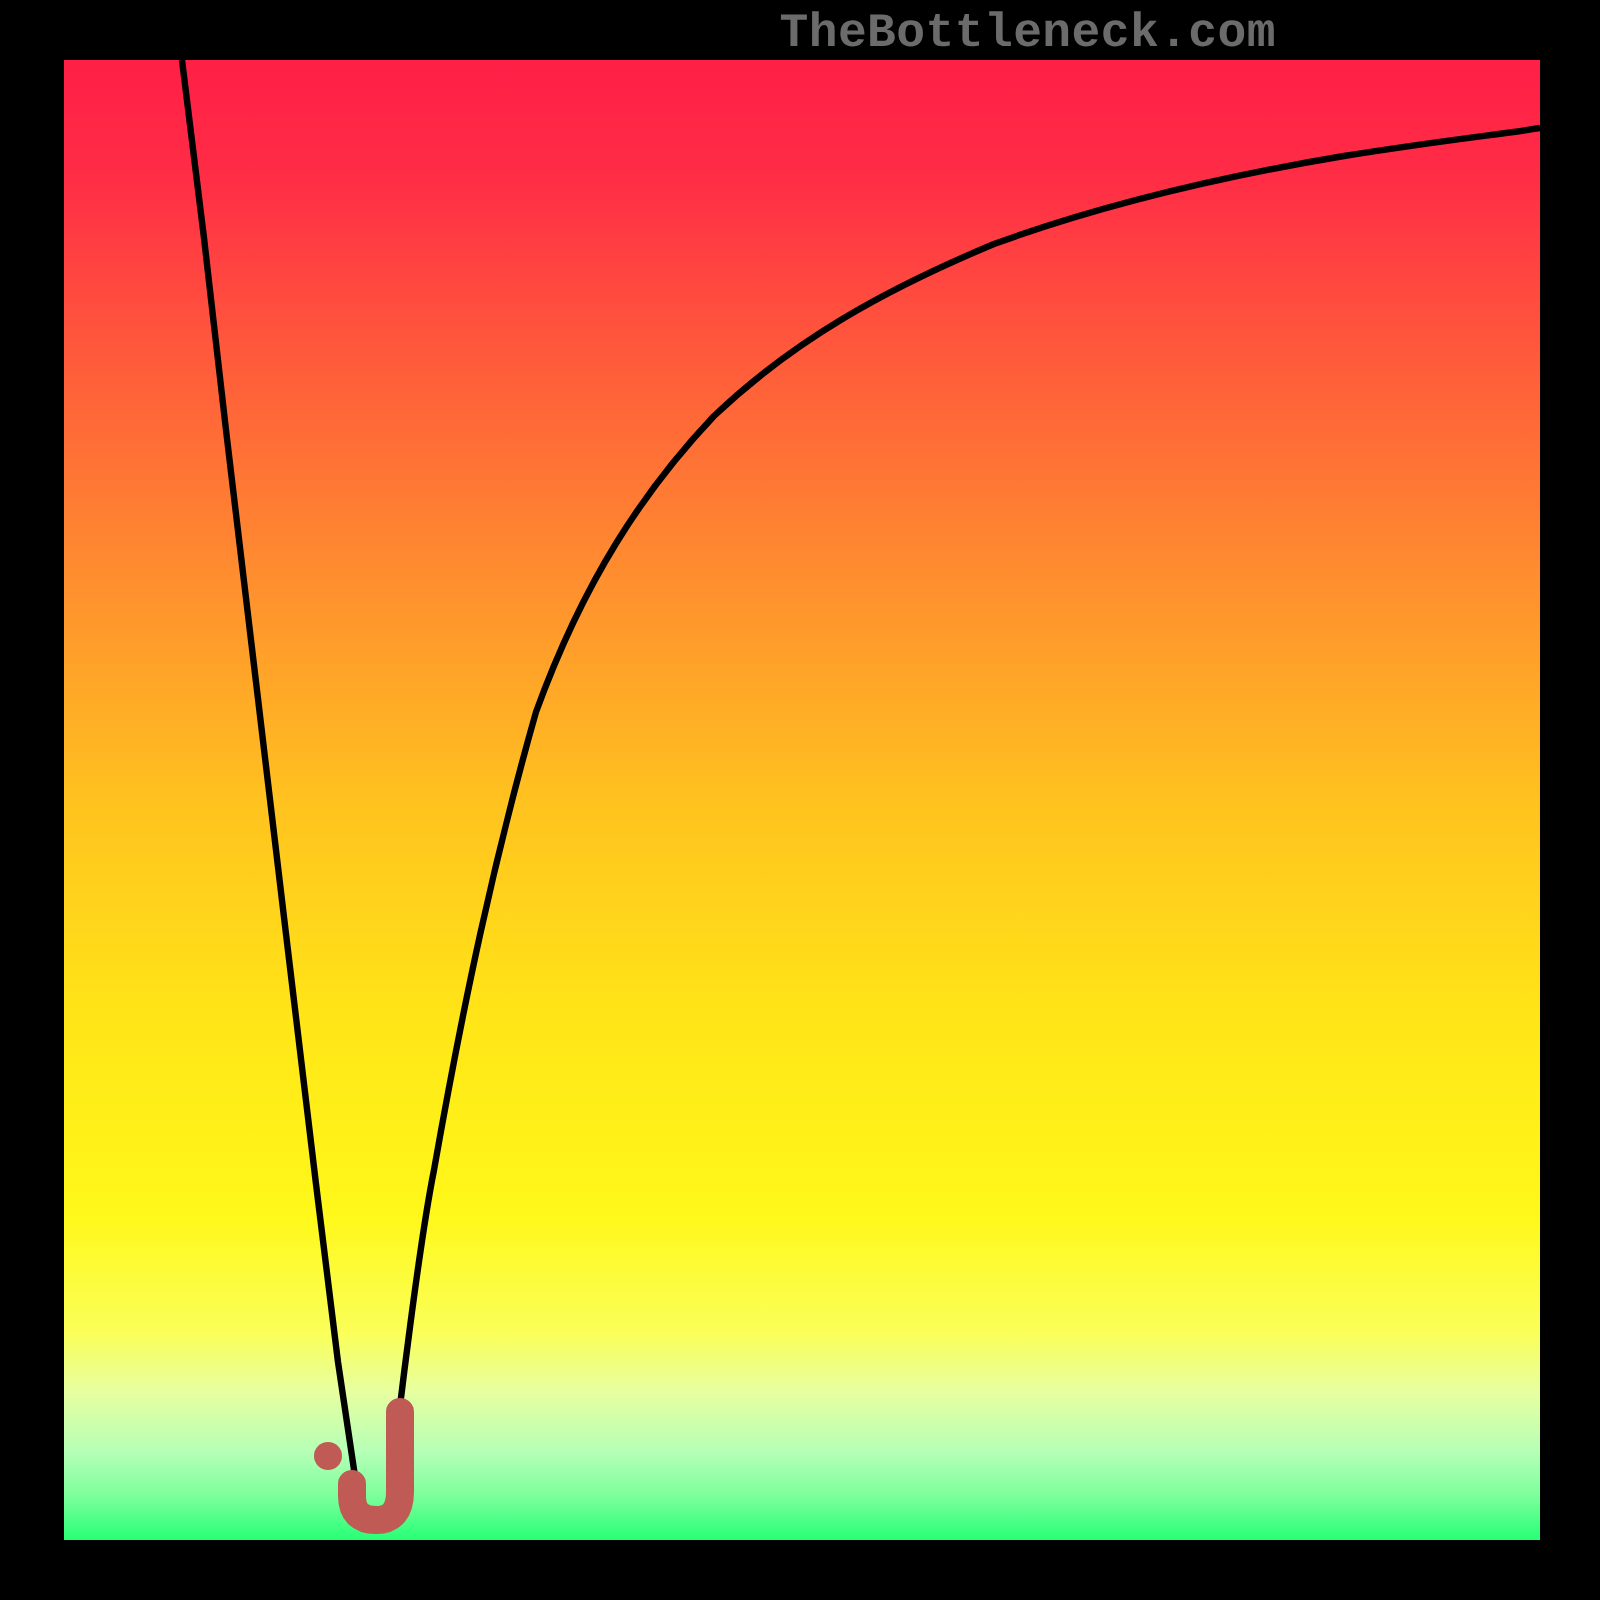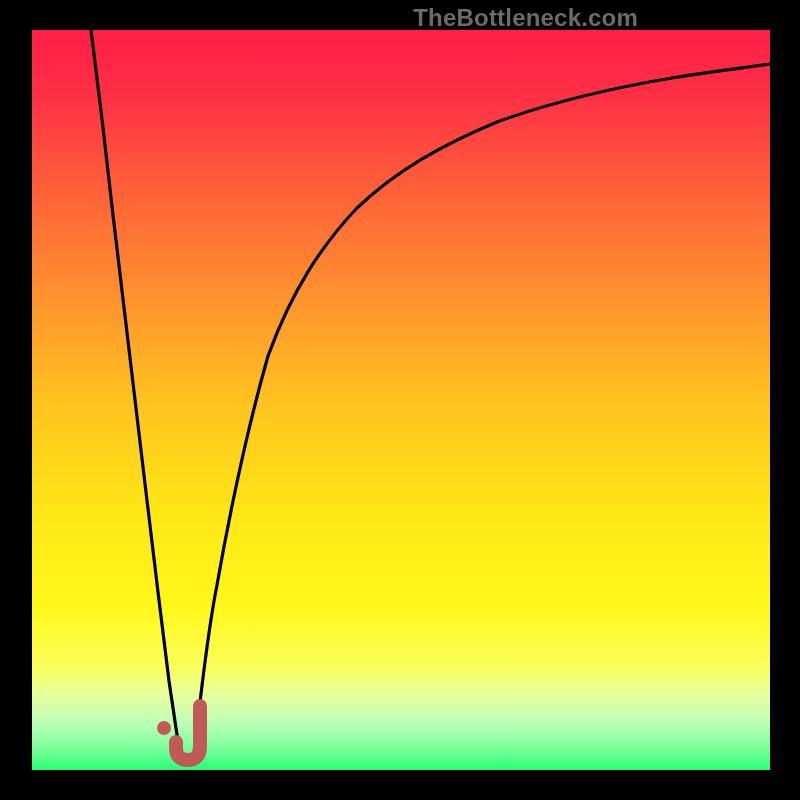--- a/index.html
+++ b/index.html
@@ -9,20 +9,21 @@
     height: 800px;
     background: #000;
     overflow: hidden;
     font-family: Arial, Helvetica, sans-serif;
   }
   .stage {
     position: relative;
     width: 668px;
     height: 800px;
     background: #000;
+    font-family: Liberation Mono, monospace;
   }
   .plot-area {
     position: absolute;
     left: 32px;
     top: 30px;
     width: 738px;
     height: 740px;
     overflow: hidden;
   }
   .gradient-bg {

